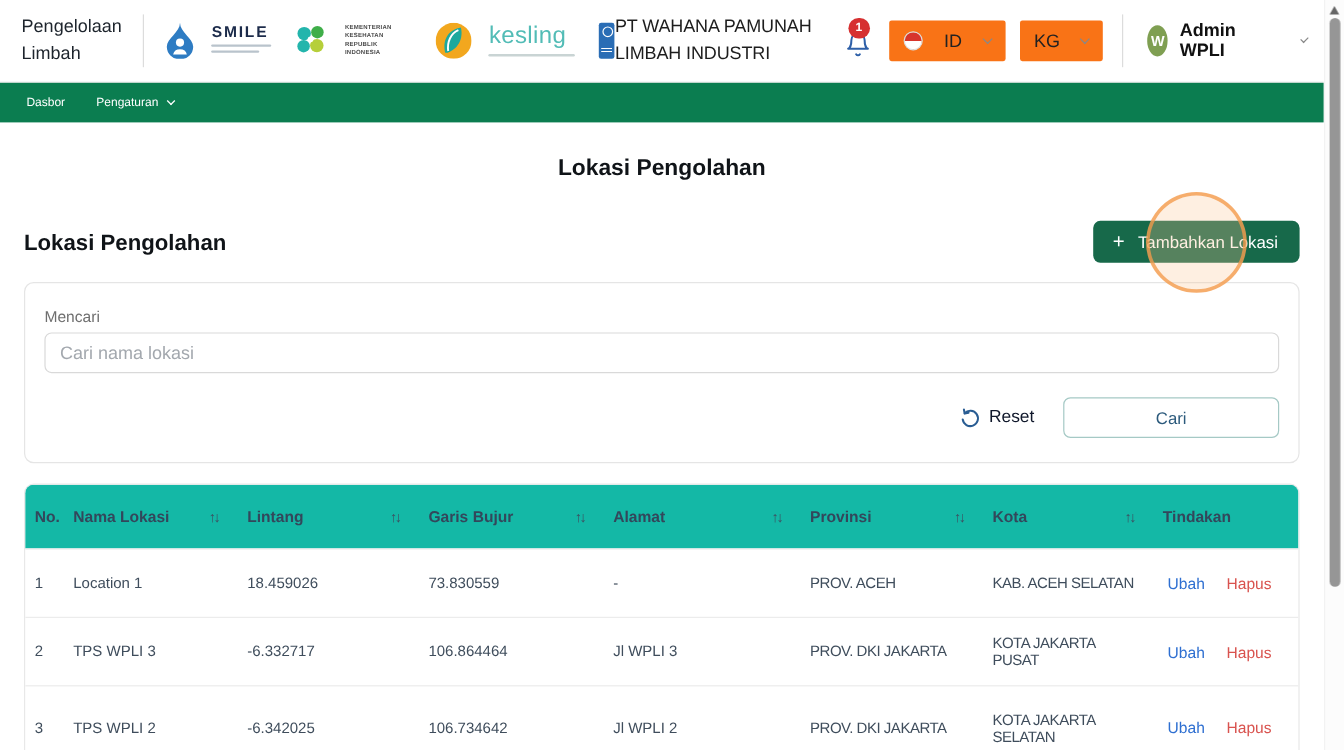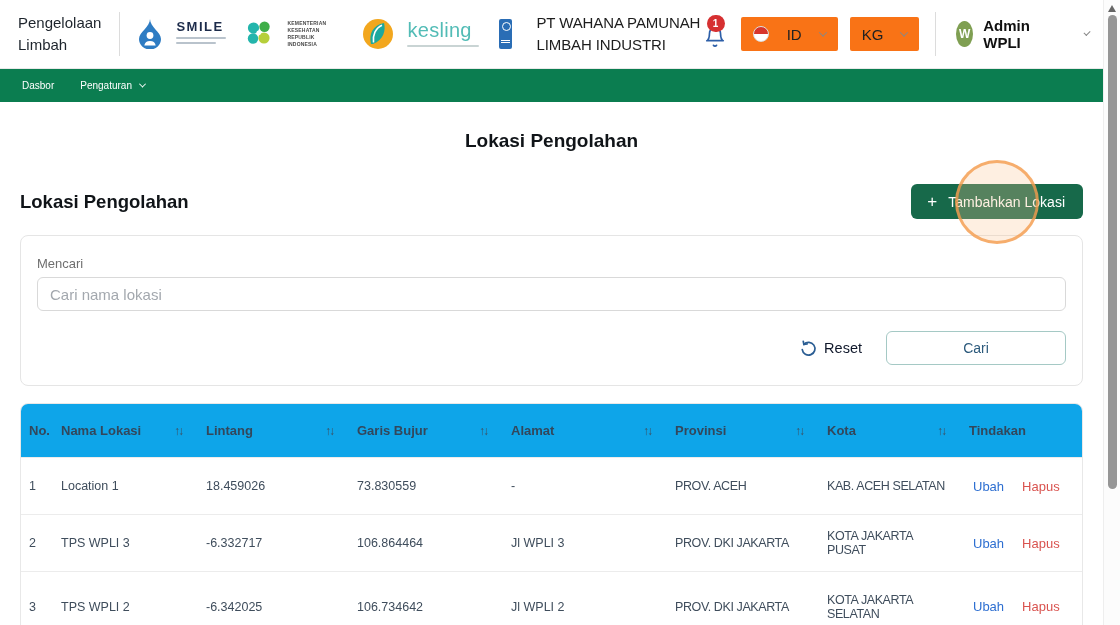--- a/index.html
+++ b/index.html
@@ -19,21 +19,21 @@
   .smile-word { font-size:13px; font-weight:800; letter-spacing:1.5px; color:#1c2b4a; }
   .tagline-bar { height:2px; background:#b9c3cc; margin-top:3px; border-radius:1px; }
   .kemenkes-text { width:56px; font-size:5px; font-weight:700; line-height:1.45; color:#4a4a4a;
     letter-spacing:.2px; }
   .kesling-word { font-size:20px; font-weight:400; color:#52bcb6; letter-spacing:.3px; }
   .undp-badge { width:13px; height:30px; background:#2a6db5; border-radius:2px; position:relative; flex:none; }
   .undp-badge:before { content:""; position:absolute; top:3px; left:2.5px; width:7px; height:7px;
     border:1px solid #fff; border-radius:50%; }
   .undp-badge:after { content:""; position:absolute; bottom:4px; left:2px; width:9px; height:5px;
     background:repeating-linear-gradient(#fff 0 1px, transparent 1px 2.5px); }
-  .company { margin-left:24px; width:238px; font-size:15px; line-height:1.5; color:#1d1d1d;
+  .company { width:238px; font-size:15px; line-height:1.5; color:#1d1d1d;
     letter-spacing:-.1px; }
 
   .topbar-right { margin-left:auto; display:flex; align-items:center; gap:12px; }
   .bell-wrap { position:relative; width:28px; height:30px; flex:none; display:flex; align-items:flex-end; justify-content:center; }
   .badge { position:absolute; top:-4px; left:6px; min-width:18px; height:17px; background:#d63031;
     color:#fff; font-size:10px; font-weight:700; border-radius:9px; display:flex; align-items:center;
     justify-content:center; padding:0 5px; z-index:2; }
   .pill-select { background:#f97316; height:34px; padding:0 12px; display:flex; align-items:center;
     gap:18px; border-radius:2px; font-size:15px; color:#222; cursor:pointer; }
   .flag-id { width:16px; height:16px; border-radius:50%; border:1px solid #ddd;
@@ -73,21 +73,21 @@
   .search-input::placeholder { color:#a3a8ae; }
   .search-actions { display:flex; justify-content:flex-end; align-items:center; gap:24px; margin-top:20px; }
   .reset-link { display:flex; align-items:center; gap:7px; color:#0f172a; font-size:14.5px; cursor:pointer; }
   .cari-btn { width:180px; height:34px; background:#fff; border:1px solid #a5c9c5; border-radius:6px;
     color:#2c5a7c; font-size:14px; cursor:pointer; font-family:inherit; }
 
   
   .table-card { margin:17px 20px 0; border:1px solid #e8e8e8; border-radius:8px 8px 0 0; overflow:hidden; }
   .trow { display:grid; grid-template-columns:32px 145px 151px 154px 164px 152px 142px 1fr;
     padding-left:8px; align-items:center; }
-  .thead { background:#0ea5e9; height:53px; }
+  .thead { background:#14b8a6; height:53px; }
   .th { display:flex; justify-content:space-between; align-items:center; padding-right:22px;
     font-size:13px; font-weight:700; color:#33475b; }
   .sort { font-size:12px; letter-spacing:-2px; color:#3d4f61; cursor:pointer; padding-right:2px; }
   .tbody-row { min-height:57px; border-top:1px solid #ececec; font-size:12.5px; color:#3f4d5c; }
   .td { padding-right:18px; }
   .caps { letter-spacing:-.4px; }
   .actions-cell { display:flex; gap:18px; padding-left:4px; font-size:13px; }
   .link-edit { color:#2e6fd1; cursor:pointer; text-decoration:none; }
   .link-del { color:#d9534f; cursor:pointer; text-decoration:none; }
 

